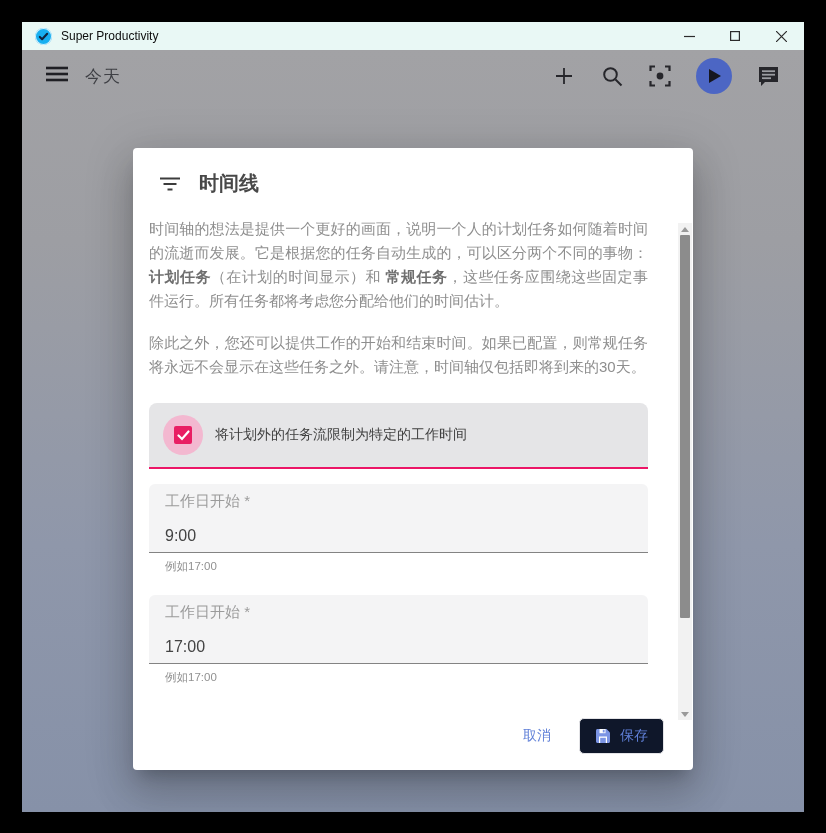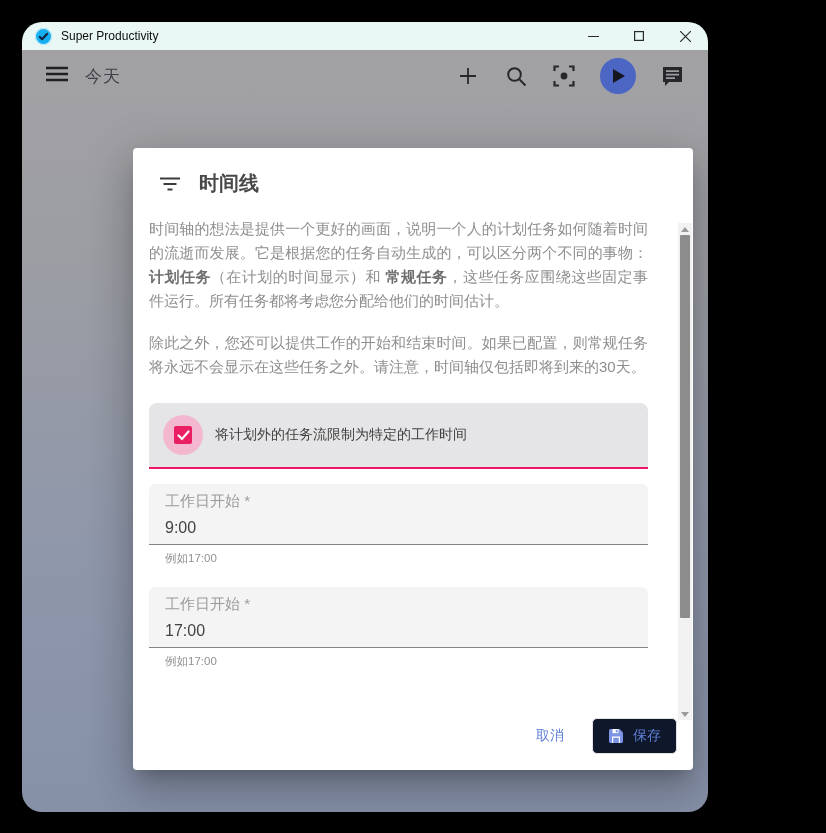--- a/index.html
+++ b/index.html
@@ -1,20 +1,20 @@
 <!DOCTYPE html>
 <html><head>
 <meta charset="utf-8">
 <style>
   * { margin: 0; padding: 0; box-sizing: border-box; }
   html, body { width: 826px; height: 833px; background: #000; overflow: hidden;
     font-family: "Liberation Sans", "DejaVu Sans", sans-serif; }
 
-  .window { position: absolute; left: 22px; top: 22px; width: 686px; height: 790px;
-    border-radius: 20px; overflow: hidden; display: flex; flex-direction: column; }
+  .window { position: absolute; left: 22px; top: 22px; width: 782px; height: 790px;
+    border-radius: 0; overflow: hidden; display: flex; flex-direction: column; }
 
   
   .titlebar { height: 28px; background: #e9f8f5; display: flex; align-items: center;
     padding-left: 13px; flex: 0 0 auto; }
   .app-icon { width: 17px; height: 17px; border-radius: 50%; background: #18aff0;
     display: flex; align-items: center; justify-content: center; box-shadow: 0 0 0 1px #ffffffcc inset; }
   .titlebar-title { font-size: 12px; color: #0d0d0d; margin-left: 9px; }
   .titlebar-controls { margin-left: auto; display: flex; height: 100%; }
   .ctrl { width: 46px; height: 100%; display: flex; align-items: center; justify-content: center; }
 
@@ -50,34 +50,34 @@
   .cb-ripple { width: 40px; height: 40px; border-radius: 50%; background: #f3b8d0;
     display: flex; align-items: center; justify-content: center; flex: 0 0 auto; }
   .cb-box { width: 18px; height: 18px; border-radius: 2px; background: #e91e63;
     display: flex; align-items: center; justify-content: center; }
   .cb-label { margin-left: 12px; font-size: 14px; color: #414141; }
 
   .field-group { margin-top: 15px; }
   .field { background: #f4f4f5; border-radius: 6px 6px 0 0; border-bottom: 1.5px solid #838383;
     padding: 8px 16px 7px; cursor: text; }
   .field-label { font-size: 15px; color: #9b9b9b; }
-  .field-value { font-size: 16px; color: #434343; margin-top: 8px; }
+  .field-value { font-size: 16px; color: #434343; margin-top: 16px; }
   .field-hint { font-size: 11.5px; color: #919191; margin: 6px 16px 0; }
 
   
   .scrollbar { position: absolute; top: 75px; bottom: 50px; right: 1px; width: 14px;
     background: #f2f2f2; display: flex; flex-direction: column; align-items: center; }
   .sb-arrow { flex: 0 0 12px; width: 100%; display: flex; align-items: center; justify-content: center; }
   .sb-arrow svg { display: block; }
   .sb-track { flex: 1; width: 100%; position: relative; }
   .sb-thumb { position: absolute; left: 2px; right: 2px; top: 0; height: 383px;
     background: #8c8c8c; border-radius: 1px; }
 
   .dialog-footer { flex: 0 0 auto; display: flex; justify-content: flex-end; align-items: center;
-    padding: 6px 16px 16px; gap: 10px; }
+    padding: 6px 29px 16px; gap: 10px; }
   .btn { font-size: 14px; color: #6080d8; background: none; border: none; cursor: pointer;
     font-family: inherit; display: flex; align-items: center; }
   .btn-cancel { padding: 9px 18px; }
   .btn-save { border: 1px solid #e3e3e6; border-radius: 5px; padding: 8px 15px; gap: 9px; background: #0f172a; }
 </style>
 </head>
 <body>
 
 <div class="window">
 

